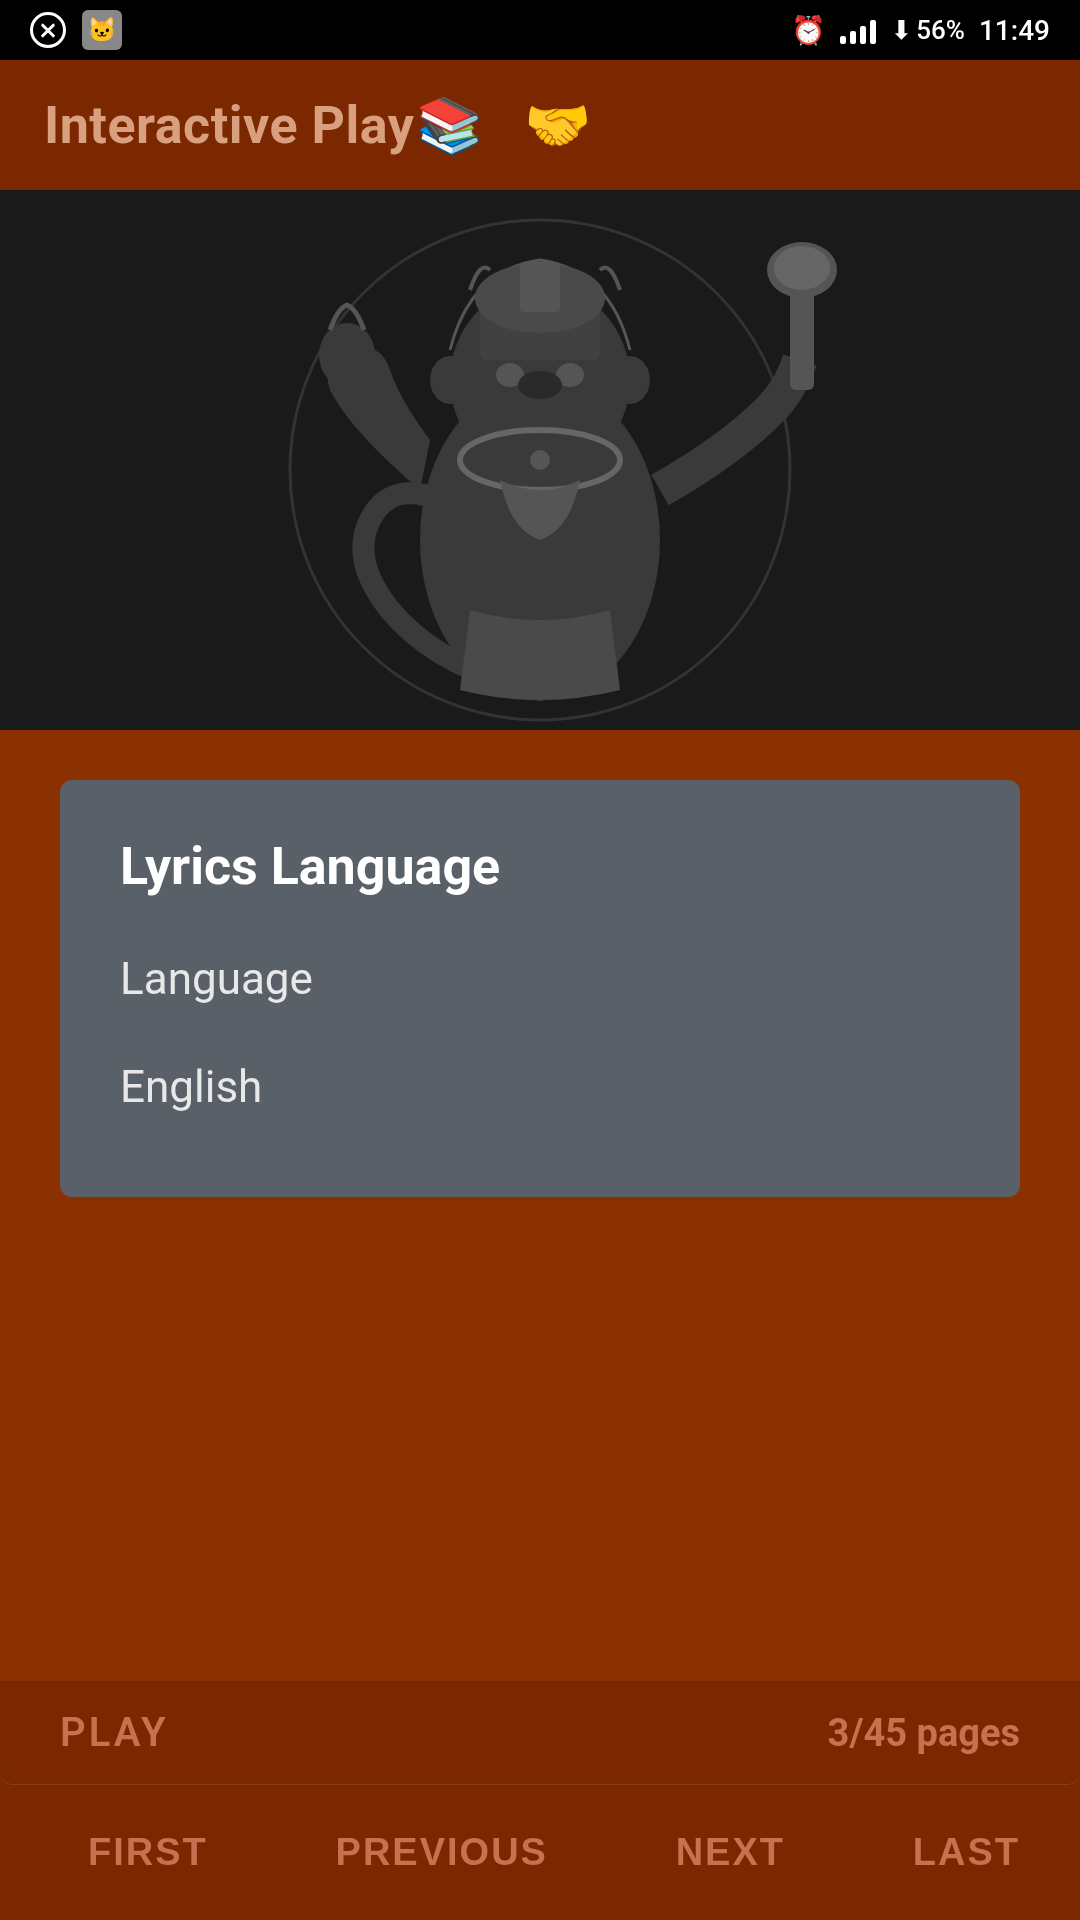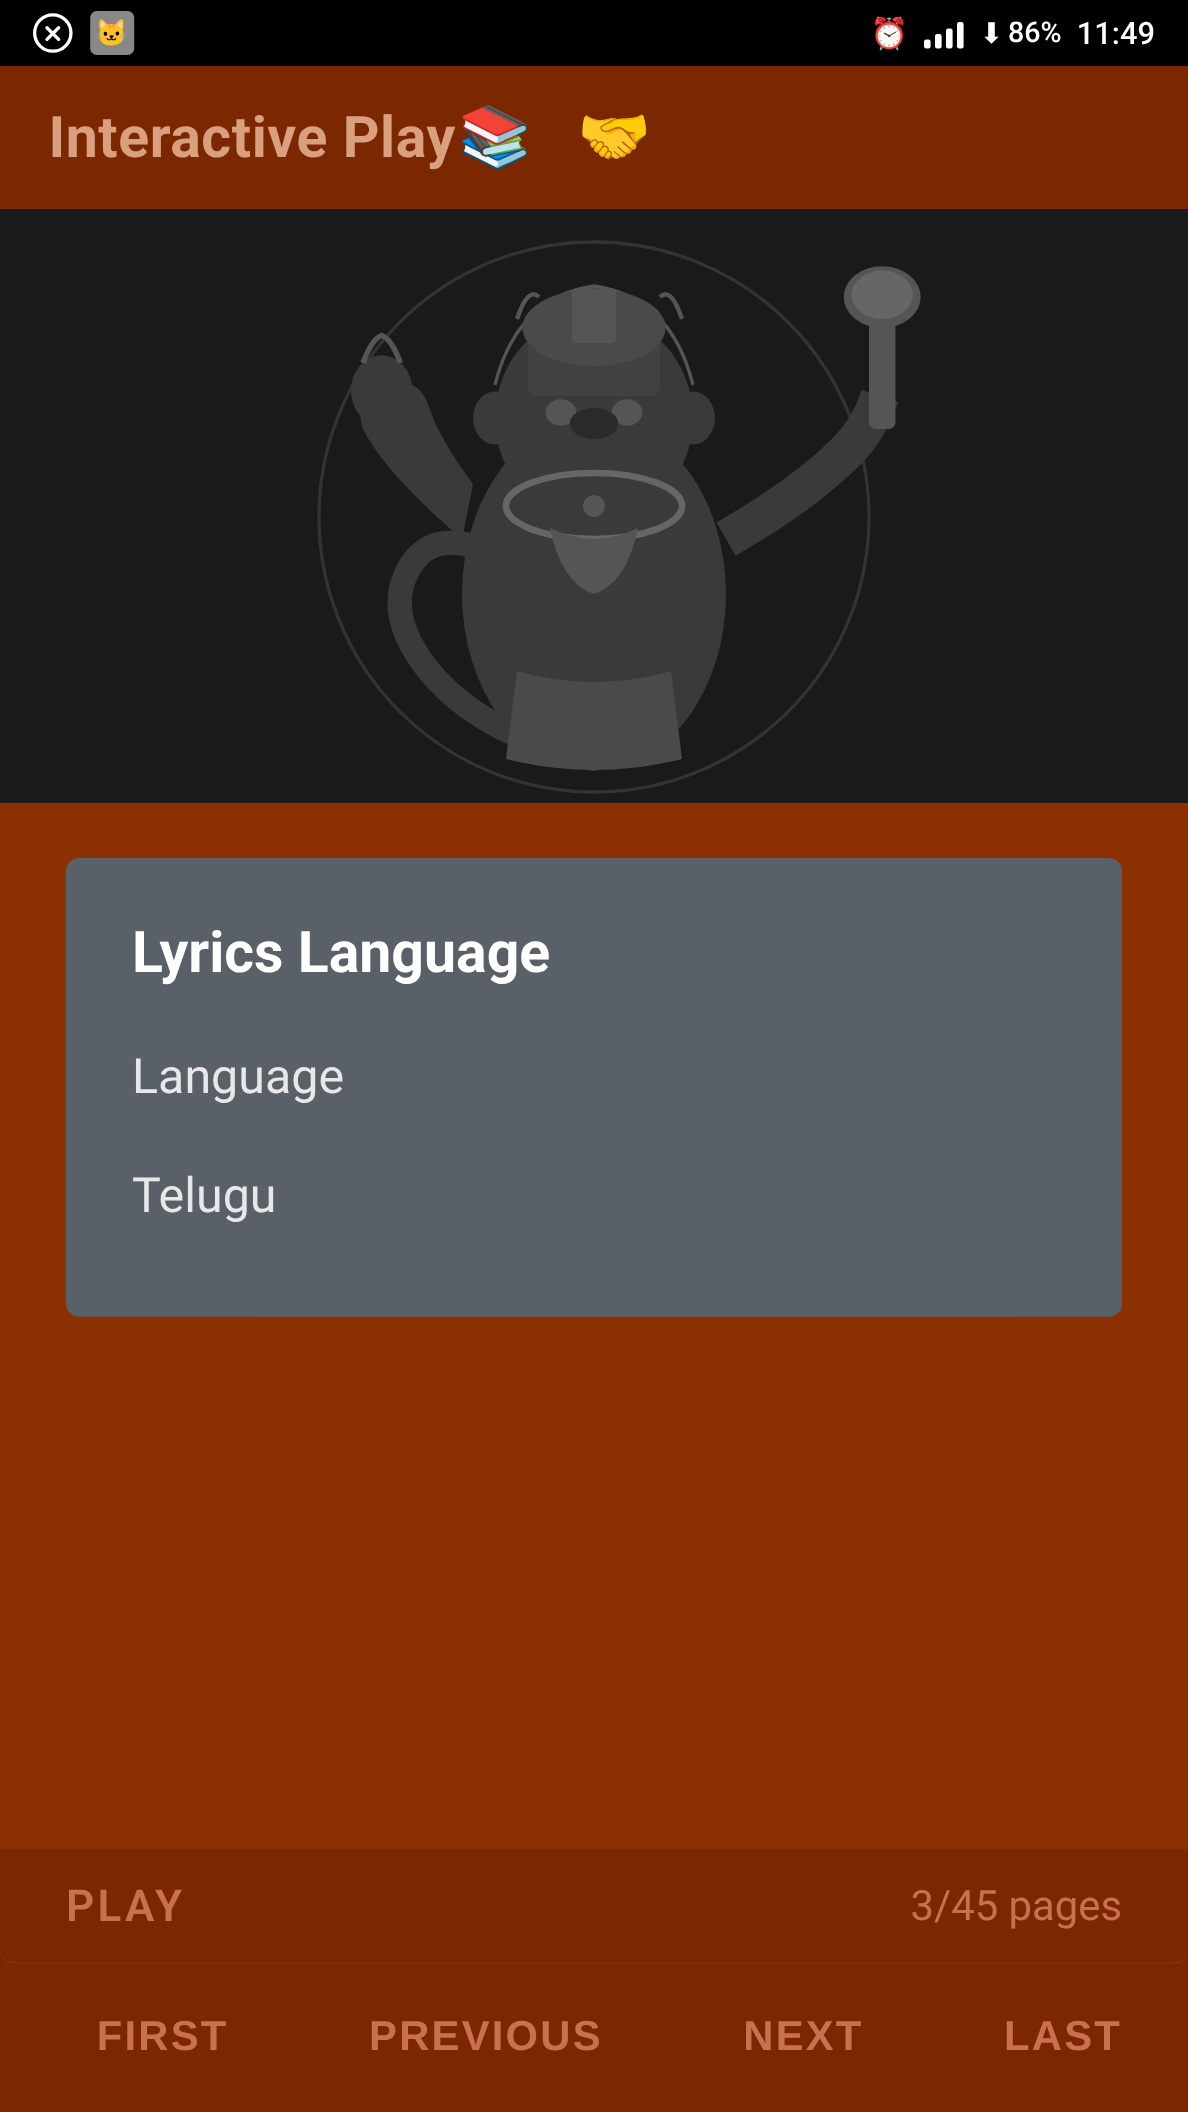--- a/index.html
+++ b/index.html
@@ -237,42 +237,42 @@
       color: #C87050;
       font-size: 40px;
       font-weight: 600;
       letter-spacing: 3px;
       text-transform: uppercase;
     }
 
     .page-count {
       color: #C87050;
       font-size: 38px;
-      font-weight: 400;
+      font-weight: 700;
     }
   </style>
 </head>
 <body>
 
 <div class="status-bar">
   <div class="status-left">
     <div class="icon-x-circle"></div>
     <div class="icon-cat">🐱</div>
   </div>
   <div class="status-right">
     <span>⏰</span>
     <div class="signal-bars">
       <span></span>
         <span></span>
         <span></span>
         <span></span>
     </div>
     <div class="battery-icon">
       <span>⬇</span>
-      <span>86%</span>
+      <span>56%</span>
     </div>
     <span>11:49</span>
   </div>
 </div>
 
 <div class="app-bar">
   <span class="app-bar-title">Interactive Play</span>
   <div class="app-bar-icons">
     <div class="toolbar-icon">
       <span class="book-icon-svg">📚</span>
@@ -326,21 +326,21 @@
 
     <path d="M380 420 Q450 440 520 420 L530 500 Q450 520 370 500Z" fill="#4a4a4a"></path>
   </svg>
 </div>
 
 <div class="main-content">
 
   <div class="dialog-card">
     <div class="dialog-title">Lyrics Language</div>
     <div class="dialog-option">Language</div>
-    <div class="dialog-option">Telugu</div>
+    <div class="dialog-option">English</div>
   </div>
 </div>
 
 <div class="bottom-bar">
   <div class="bottom-bar-top">
     <span class="play-btn">PLAY</span>
     <span class="page-count">3/45 pages</span>
   </div>
   <div class="bottom-bar-nav">
     <button class="bottom-btn">FIRST</button>

